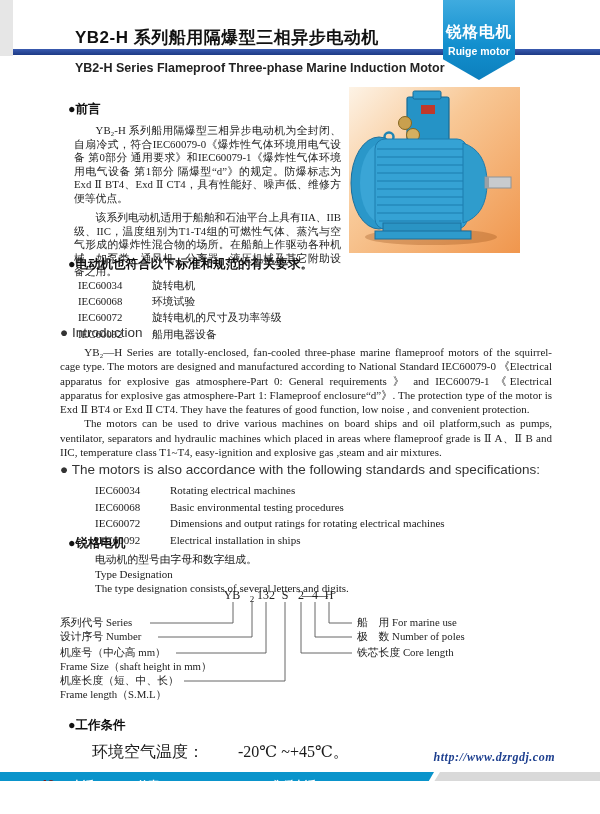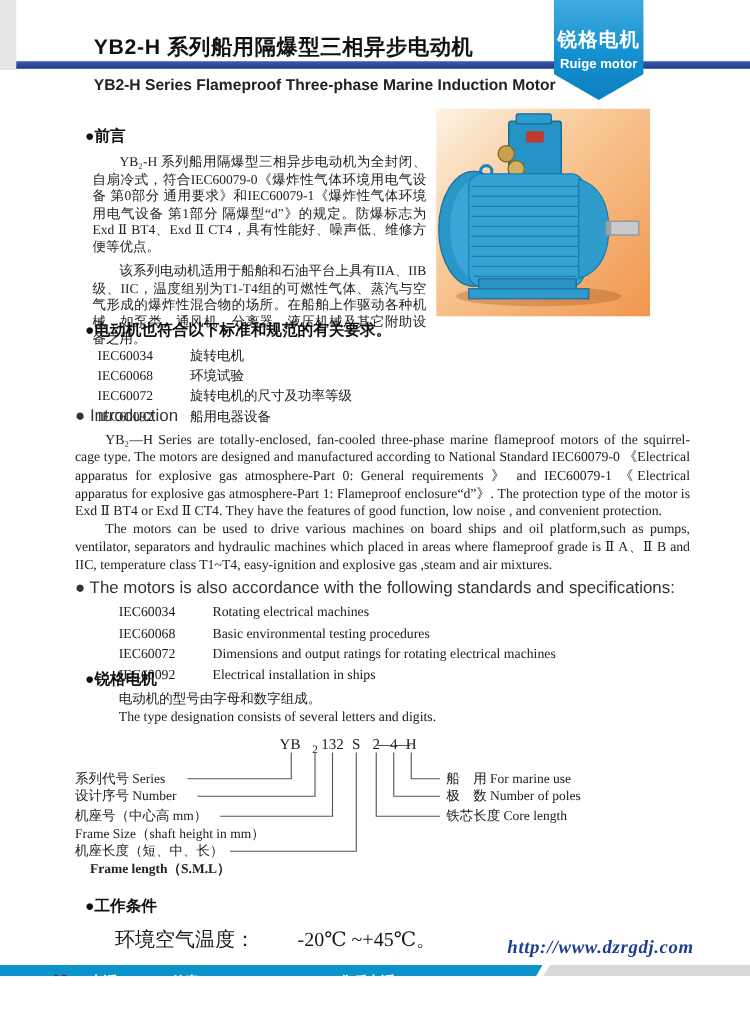--- a/index.html
+++ b/index.html
@@ -62,21 +62,21 @@
   .diagram-label{position:absolute;font-size:10.8px;color:#222;white-space:nowrap;}
   .diagram-svg{position:absolute;left:0;top:598px;}
 
   
   .work{position:absolute;left:68px;top:717px;width:300px;}
   .work-row{margin-top:8px;font-size:16px;}
   .work-label{margin-left:24px;}
   .work-value{margin-left:30px;}
 
   
-  .website{position:absolute;right:45px;top:750px;font-size:15px;font-weight:bold;font-style:italic;
+  .website{position:absolute;right:45px;top:750px;font-size:12px;font-weight:bold;font-style:italic;
            color:#1c3e8e;letter-spacing:.5px;}
   .footer-blue{position:absolute;left:0;top:772px;width:434px;height:26px;background:#0a94cb;
                clip-path:polygon(0 0,100% 0,calc(100% - 15px) 100%,0 100%);}
   .footer-gray{position:absolute;left:424px;top:772px;width:176px;height:26px;background:#d9d9d9;
                clip-path:polygon(16px 0,100% 0,100% 100%,0 100%);}
   .footer-bottom{position:absolute;left:0;top:798px;width:600px;height:16px;background:#efefef;}
   .footer-page{position:absolute;left:40px;top:777px;font-weight:bold;font-size:13px;color:#7f1d1d;
                font-family:"Liberation Sans","DejaVu Sans",sans-serif;}
   .footer-tel{position:absolute;left:72px;top:778px;font-size:11px;color:#fff;font-weight:bold;
               font-family:"Liberation Sans","DejaVu Sans",sans-serif;}
@@ -178,20 +178,21 @@
     </div>
     <div class="std-row">
       <span class="std-code">IEC60092</span>
       <span class="std-desc">Electrical installation in ships</span>
     </div>
   </div>
 
   <div class="type-sec">
     <div class="h-zh">●锐格电机</div>
     <div class="line line-zh">电动机的型号由字母和数字组成。</div>
+    <div class="line">Type Designation</div>
     <div class="line">The type designation consists of several letters and digits.</div>
   </div>
 
   <span class="code-token" style="left:232px;top:588px;">YB</span>
   <span class="code-token code-sub" style="left:252px;">2</span>
   <span class="code-token" style="left:266px;top:588px;">132</span>
   <span class="code-token" style="left:285px;top:588px;">S</span>
   <span class="code-token" style="left:301px;top:588px;">2</span>
   <span class="code-token" style="left:308px;top:588px;">—</span>
   <span class="code-token" style="left:315px;top:588px;">4</span>
@@ -214,21 +215,21 @@
     <span>系列代号</span>
     <span>Series</span>
   </div>
   <div class="diagram-label" style="left:60px;top:630px;">
     <span>设计序号</span>
     <span>Number</span>
   </div>
   <div class="diagram-label" style="left:60px;top:646px;">机座号（中心高 mm）</div>
   <div class="diagram-label" style="left:60px;top:660px;">Frame Size（shaft height in mm）</div>
   <div class="diagram-label" style="left:60px;top:674px;">机座长度（短、中、长）</div>
-  <div class="diagram-label" style="left:72px;top:688px;font-weight:bold;">Frame length（S.M.L）</div>
+  <div class="diagram-label" style="left:60px;top:688px;">Frame length（S.M.L）</div>
 
   <div class="diagram-label" style="left:357px;top:616px;">
     <span>船　用</span>
     <span>For marine use</span>
   </div>
   <div class="diagram-label" style="left:357px;top:630px;">
     <span>极　数</span>
     <span>Number of poles</span>
   </div>
   <div class="diagram-label" style="left:357px;top:646px;">

